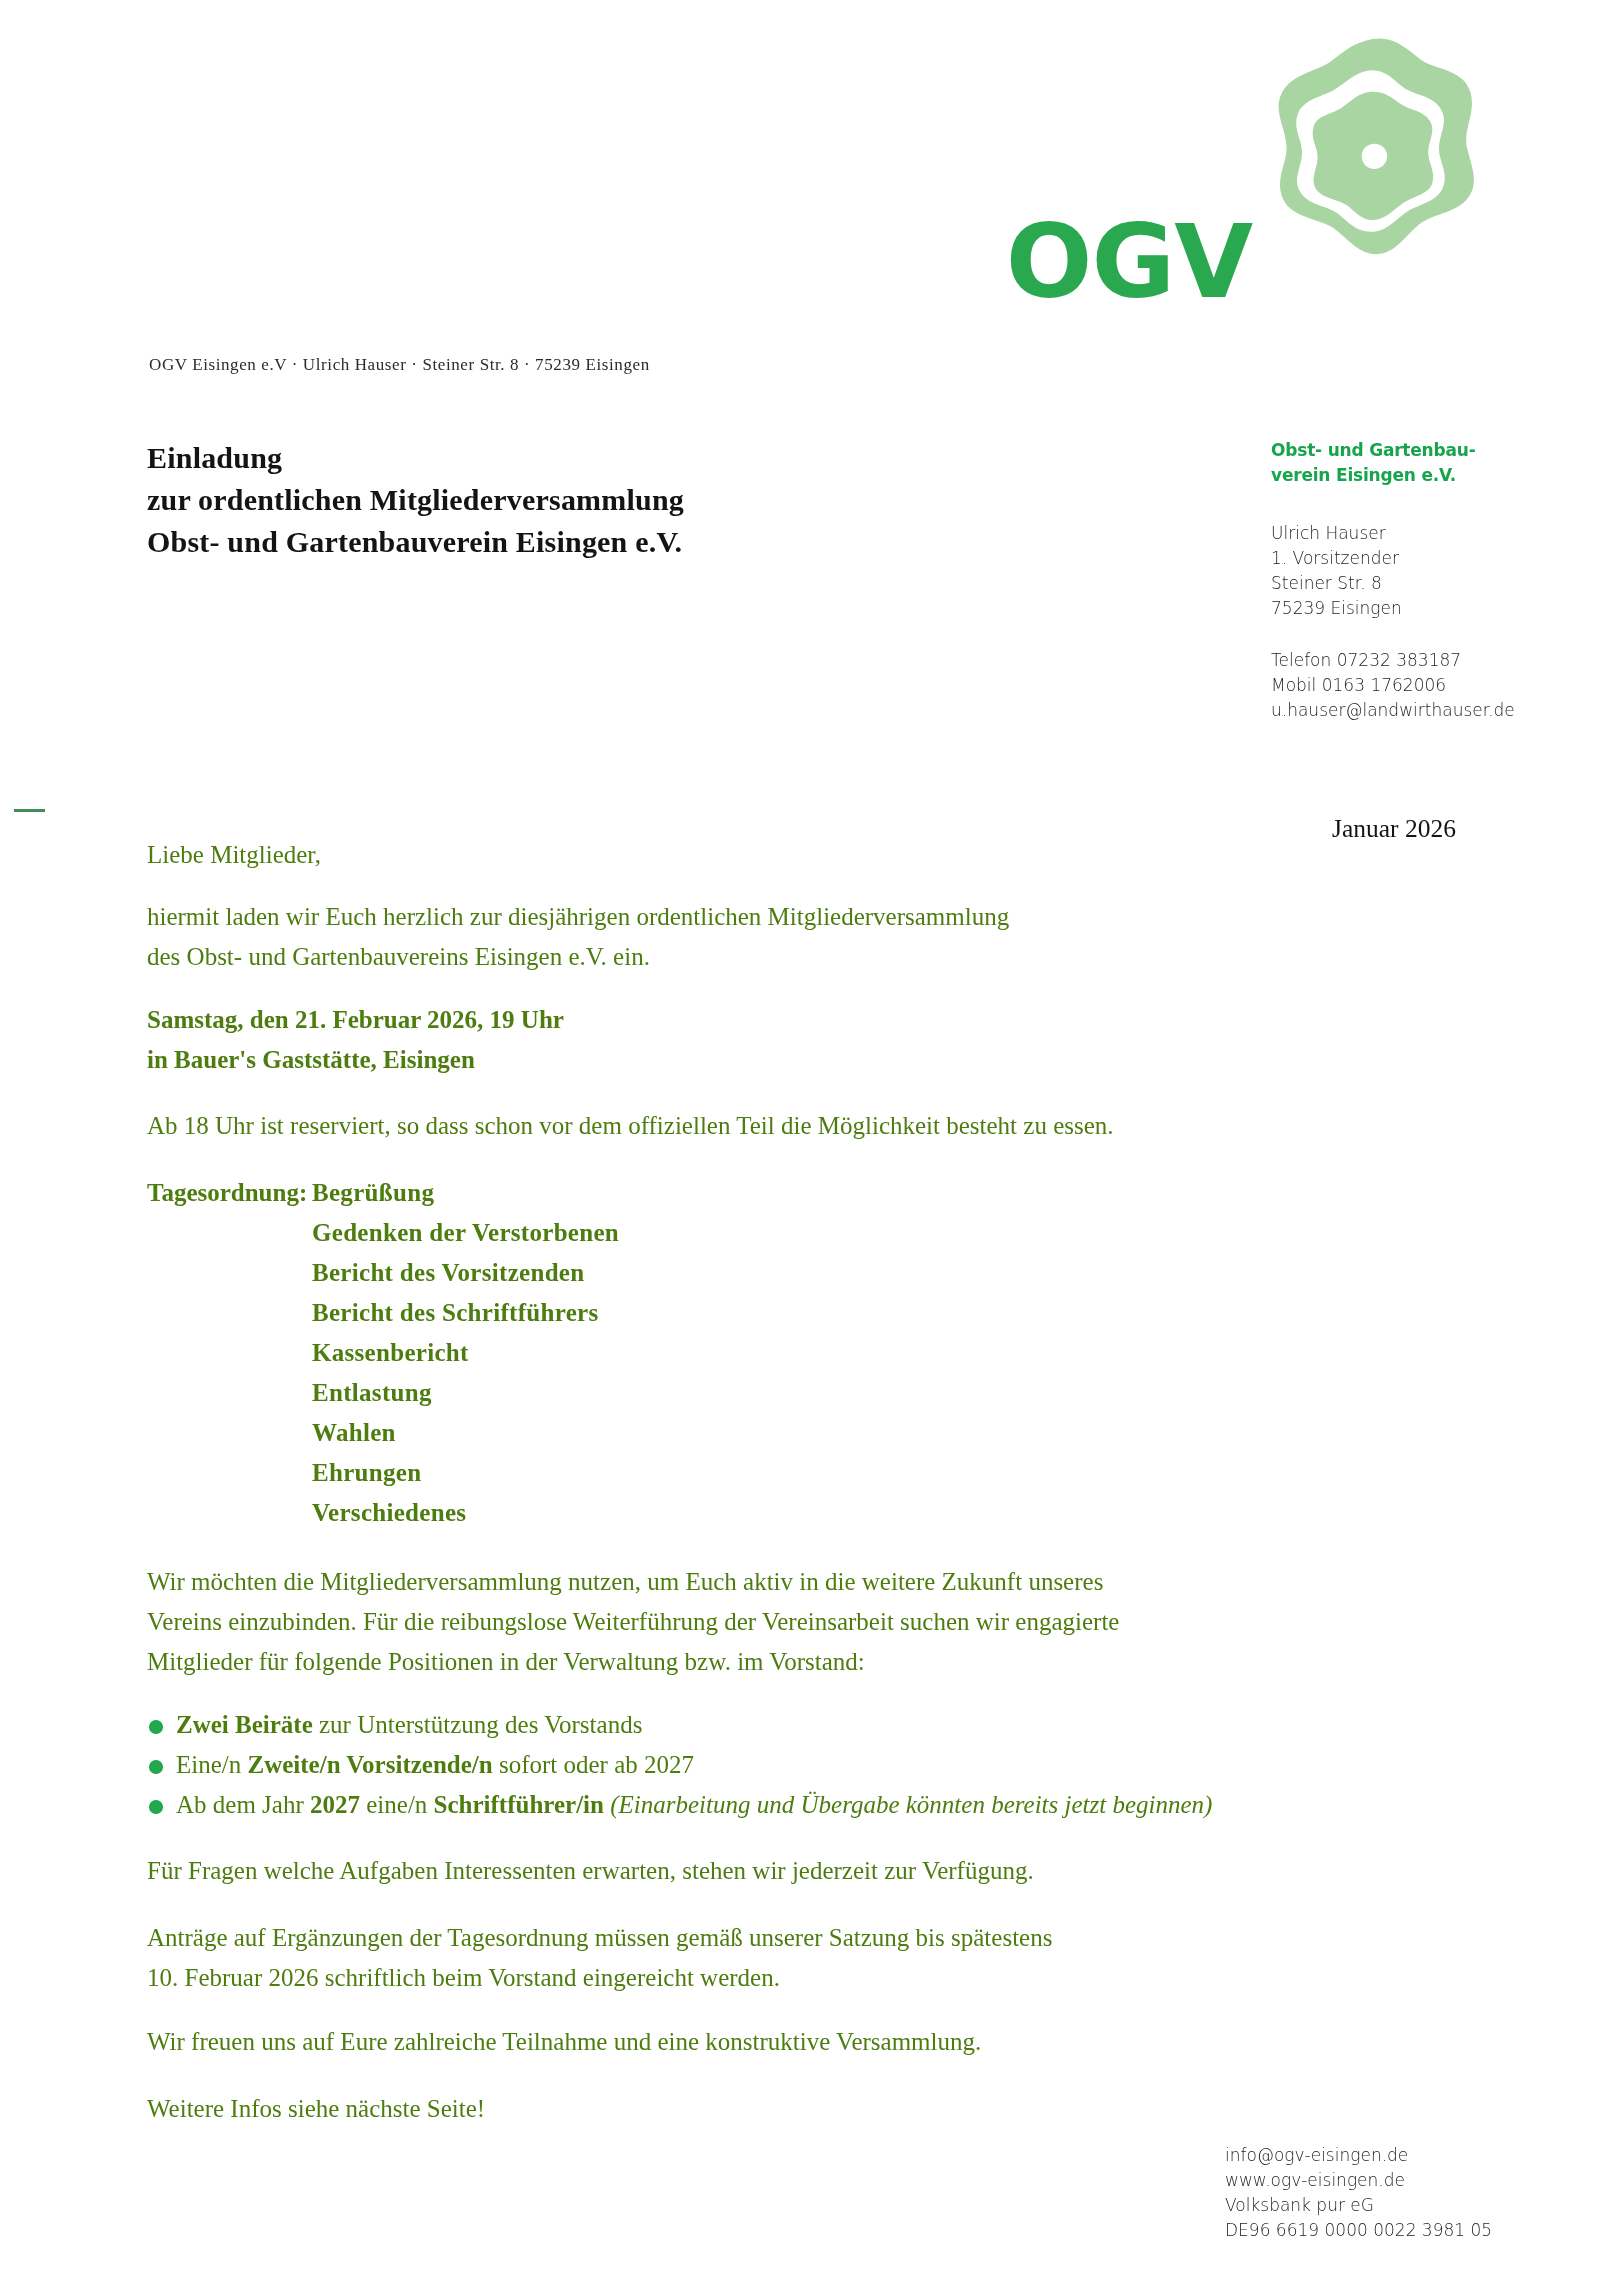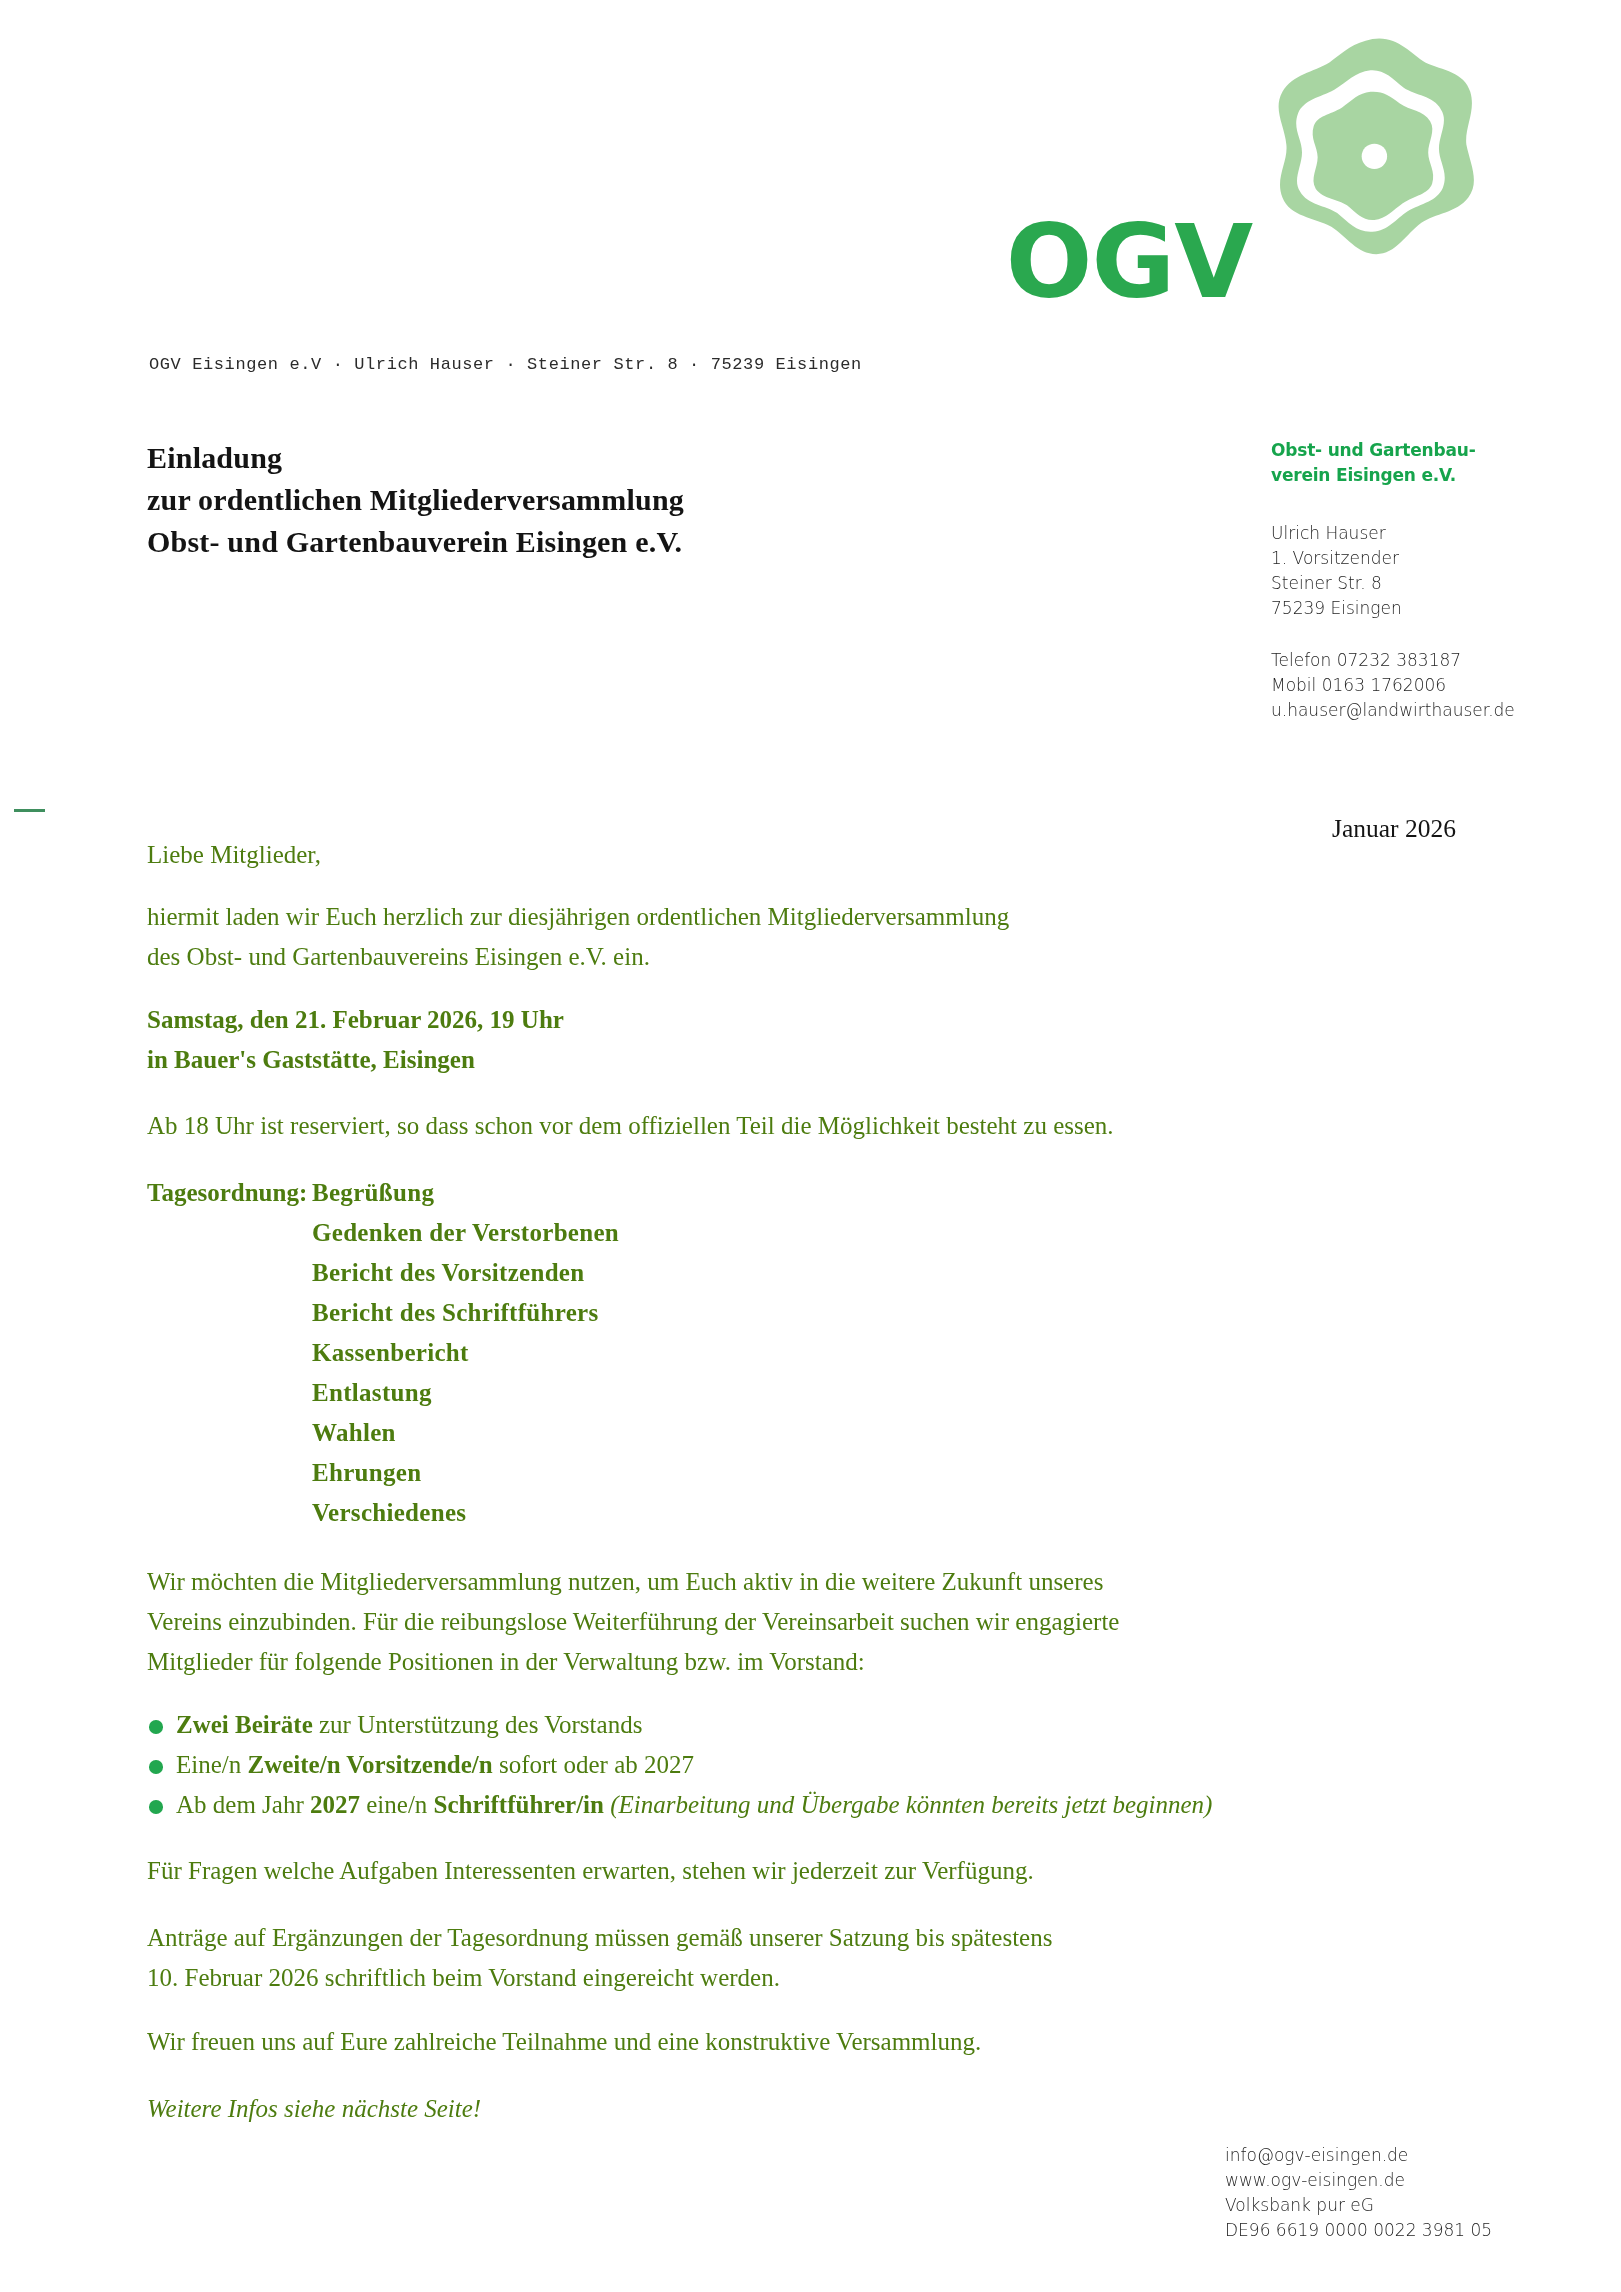--- a/index.html
+++ b/index.html
@@ -57,21 +57,21 @@
     width: 31px;
     height: 2.9px;
     background: #3f8f5e;
   }
 
   
   .sender-line {
     position: absolute;
     left: 149px;
     top: 355px;
-    font-family: Liberation Mono, monospace;
+    font-family: Liberation Serif, serif;
     font-weight: 300;
     font-size: 17px;
     letter-spacing: 0.6px;
     color: #2b2b2b;
     white-space: nowrap;
   }
 
   
   .title-block {
     position: absolute;
@@ -179,21 +179,20 @@
     top: 14.7px;
     width: 13.7px;
     height: 13.7px;
     border-radius: 50%;
     background: #22a74f;
   }
   b { font-weight: 700; }
   i { font-style: italic; }
 
   .closing-italic {
-    font-style: italic;
     margin-top: 29px;
     white-space: nowrap;
   }
 
   
   .footer {
     position: absolute;
     left: 1225px;
     top: 2143px;
     font-family: "DejaVu Sans", sans-serif;

